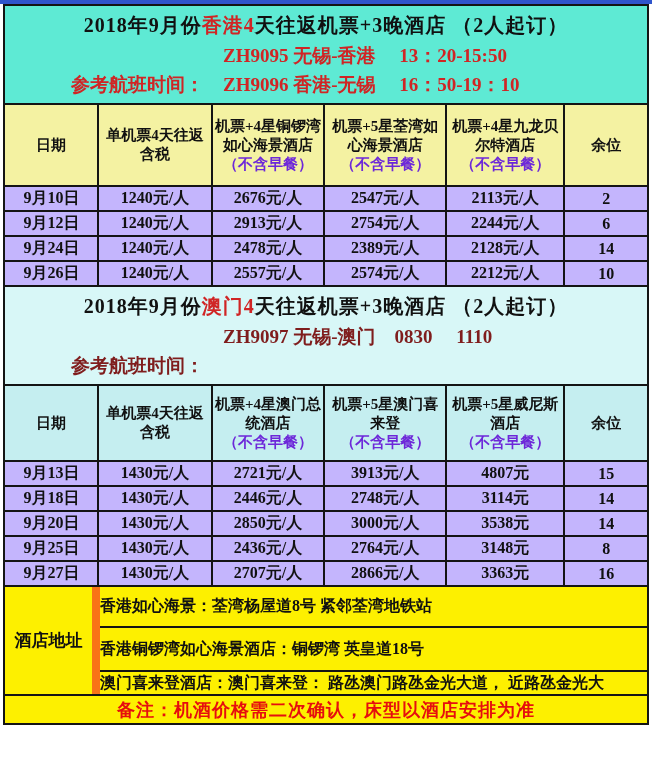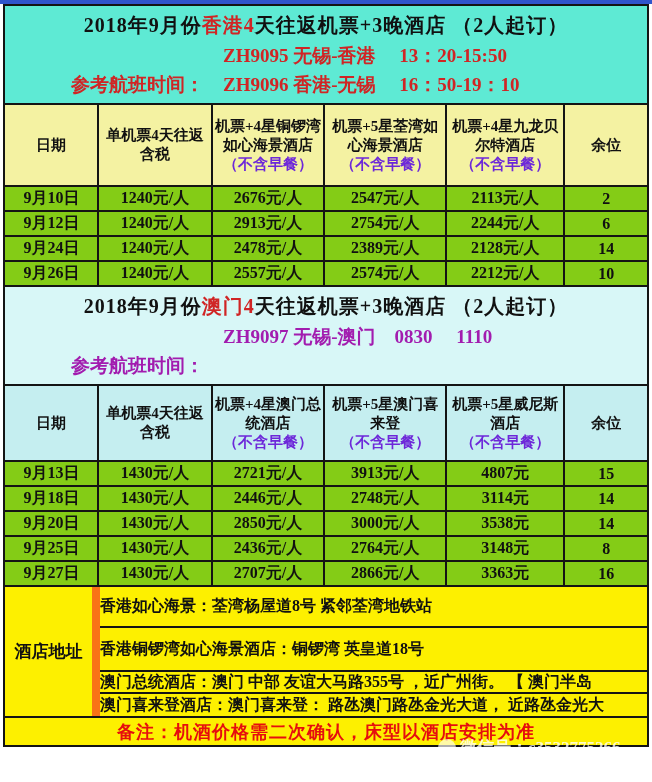--- a/index.html
+++ b/index.html
@@ -33,21 +33,21 @@
   }
   .flight-line{
     display:flex;
     padding-left:66px;
     font-size:19px;
     line-height:29px;
     white-space:nowrap;
   }
   .fl-label{flex:none;width:152px;display:inline-block;}
   .red{color:#d02525;}
-  .black{color:#a21caf;}
+  .black{color:#7f1d1d;}
 
   
   table.price{
     width:100%;
     border-collapse:collapse;
     table-layout:fixed;
     margin-top:-2px;
   }
   table.price th, table.price td{
     border:2px solid #141414;
@@ -58,21 +58,21 @@
     overflow:hidden;
   }
   table.price th{
     font-size:15px;
     line-height:19px;
     padding:2px 1px;
   }
   .hk-table th{background:#f4f2a2;height:82px;}
   .mo-table th{background:#c5eef0;height:76px;}
   table.price td{
-    background:#84cc16;
+    background:#c4b5fd;
     height:14px;
     font-size:16px;
   }
   td.date{text-align:left;padding-left:2px;}
   .sub{color:#6d28d9;font-size:15px;line-height:19px;}
   .sub:empty{display:none;}
 
   
   .footer{
     border:2px solid #141414;
@@ -308,21 +308,20 @@
       </tr>
       </tbody>
     </table>
 
     <div class="footer">
       <div class="footer-main">
         <div class="footer-label">酒店地址</div>
         <div class="footer-rows">
           <div class="addr r0">香港如心海景：荃湾杨屋道8号  紧邻荃湾地铁站</div>
           <div class="addr r1">香港铜锣湾如心海景酒店：铜锣湾 英皇道18号</div>
-          <div class="addr r2">澳门总统酒店：澳门 中部 友谊大马路355号 ，近广州街。 【 澳门半岛</div>
           <div class="addr r3">澳门喜来登酒店：澳门喜来登：  路氹澳门路氹金光大道， 近路氹金光大</div>
         </div>
       </div>
       <div class="note-row">备注：机酒价格需二次确认，床型以酒店安排为准</div>
     </div>
   </div>
 
   <div class="watermark">
     <span class="wm-icon"></span>
     <span>微信号：c3532775266</span>

